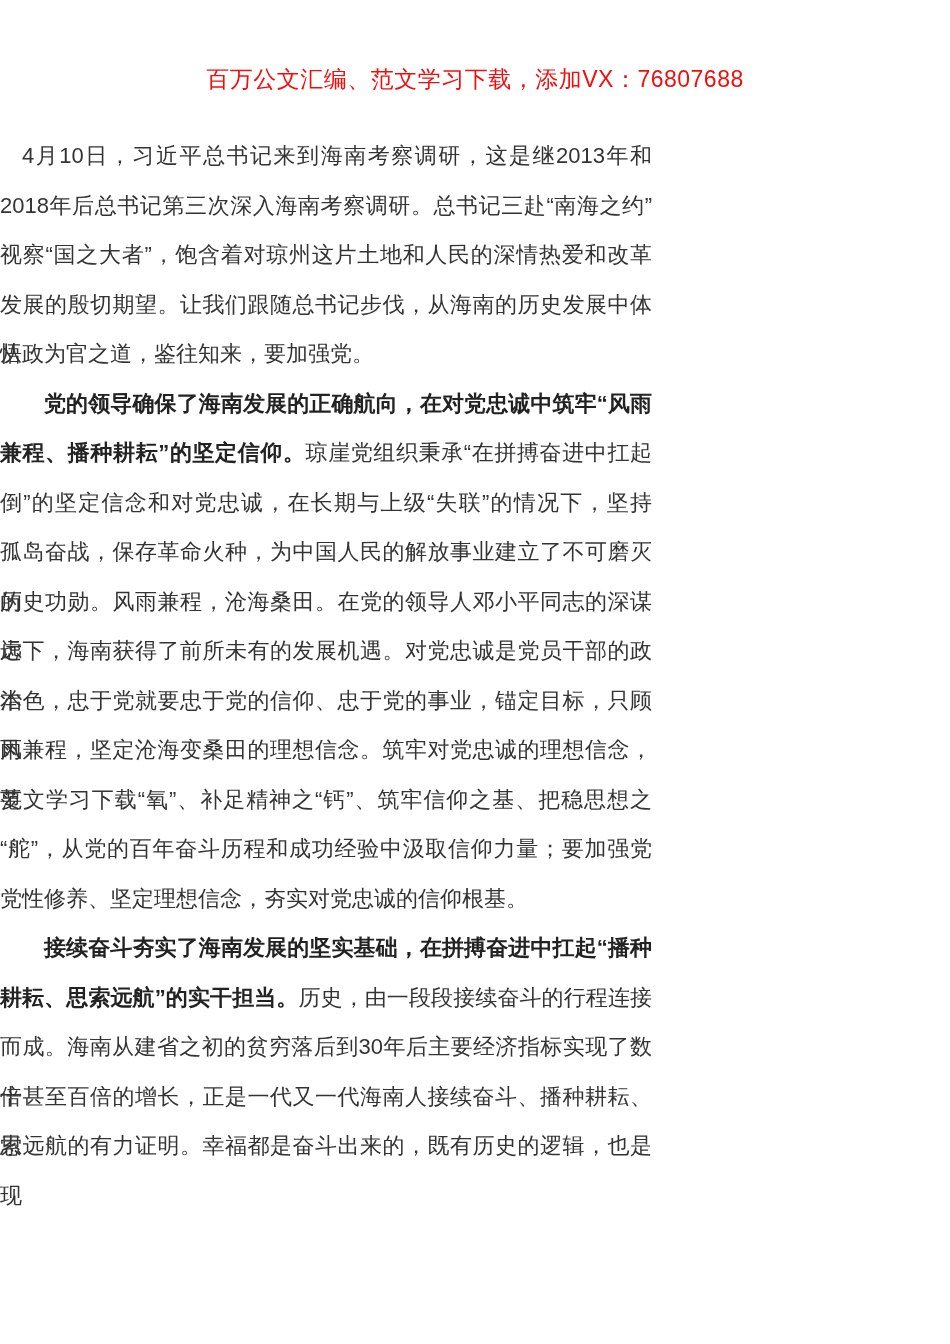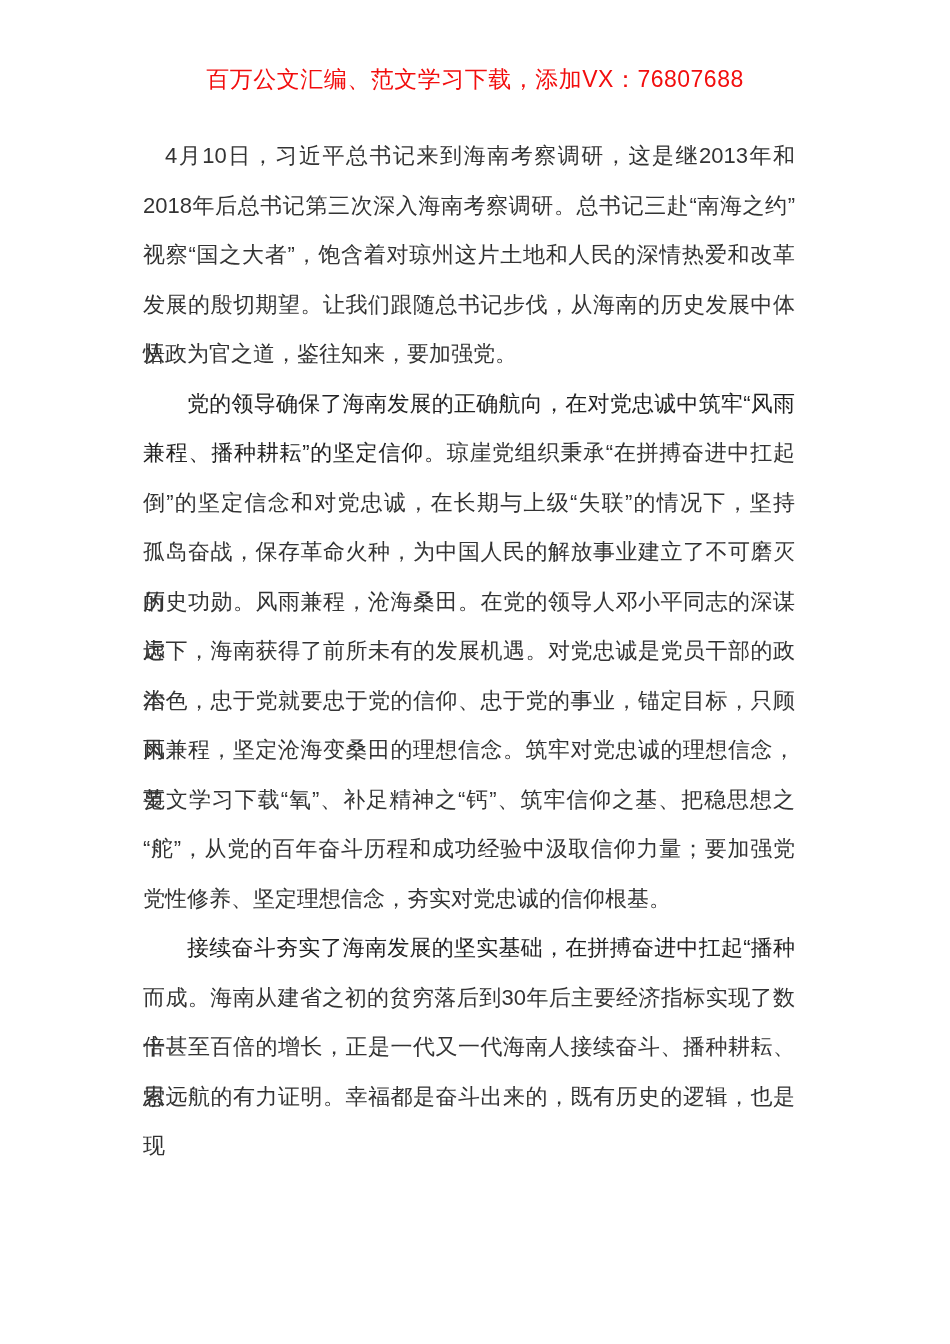--- a/index.html
+++ b/index.html
@@ -20,40 +20,39 @@
     padding-top: 64px;
     width: 100%;
     text-align: center;
     font-size: 23px;
     line-height: 30px;
     color: var(--accent-red, #f20d0d);
     letter-spacing: 0.5px;
   }
   .doc-body {
     margin-top: 37px;
-    margin-left: 143px;
     width: 652px;
     font-size: 22px;
     line-height: 49.5px;
     color: var(--text-color, #333333);
     word-break: break-all;
   }
   .line {
     text-align: justify;
     text-align-last: justify;
     height: 49.5px;
     white-space: normal;
   }
   .line.last {
     text-align-last: left;
   }
   .ind1 { text-indent: 1em; }
   .ind2 { text-indent: 2em; }
   .bold {
-    font-weight: 400;
+    font-weight: 700;
     color: var(--bold-color, #222222);
   }
 </style>
 </head>
 <body>
 
 <div class="page">
   <div class="watermark-header">
     <span>百万公文汇编、范文学习下载，添加VX：76807688</span>
   </div>
@@ -68,17 +67,18 @@
       <div class="line"><span>倒”的坚定信念和对党忠诚，在长期与上级“失联”的情况下，坚持</span></div>
       <div class="line"><span>孤岛奋战，保存革命火种，为中国人民的解放事业建立了不可磨灭的</span></div>
       <div class="line"><span>历史功勋。风雨兼程，沧海桑田。在党的领导人邓小平同志的深谋远</span></div>
       <div class="line"><span>虑下，海南获得了前所未有的发展机遇。对党忠诚是党员干部的政治</span></div>
       <div class="line"><span>本色，忠于党就要忠于党的信仰、忠于党的事业，锚定目标，只顾风</span></div>
       <div class="line"><span>雨兼程，坚定沧海变桑田的理想信念。筑牢对党忠诚的理想信念，要</span></div>
       <div class="line"><span>范文学习下载“氧”、补足精神之“钙”、筑牢信仰之基、把稳思想之</span></div>
       <div class="line"><span>“舵”，从党的百年奋斗历程和成功经验中汲取信仰力量；要加强党</span></div>
       <div class="line last"><span>党性修养、坚定理想信念，夯实对党忠诚的信仰根基。</span></div>
       <div class="line ind2"><span class="bold">接续奋斗夯实了海南发展的坚实基础，在拼搏奋进中扛起“播种</span></div>
+      <div class="line"><span class="bold">耕耘、思索远航”的实干担当。</span><span>历史，由一段段接续奋斗的行程连接</span></div>
       <div class="line"><span>而成。海南从建省之初的贫穷落后到30年后主要经济指标实现了数十</span></div>
       <div class="line"><span>倍甚至百倍的增长，正是一代又一代海南人接续奋斗、播种耕耘、思</span></div>
       <div class="line"><span>索远航的有力证明。幸福都是奋斗出来的，既有历史的逻辑，也是现</span></div>
     </div>
 </div>
 
 </body></html>

